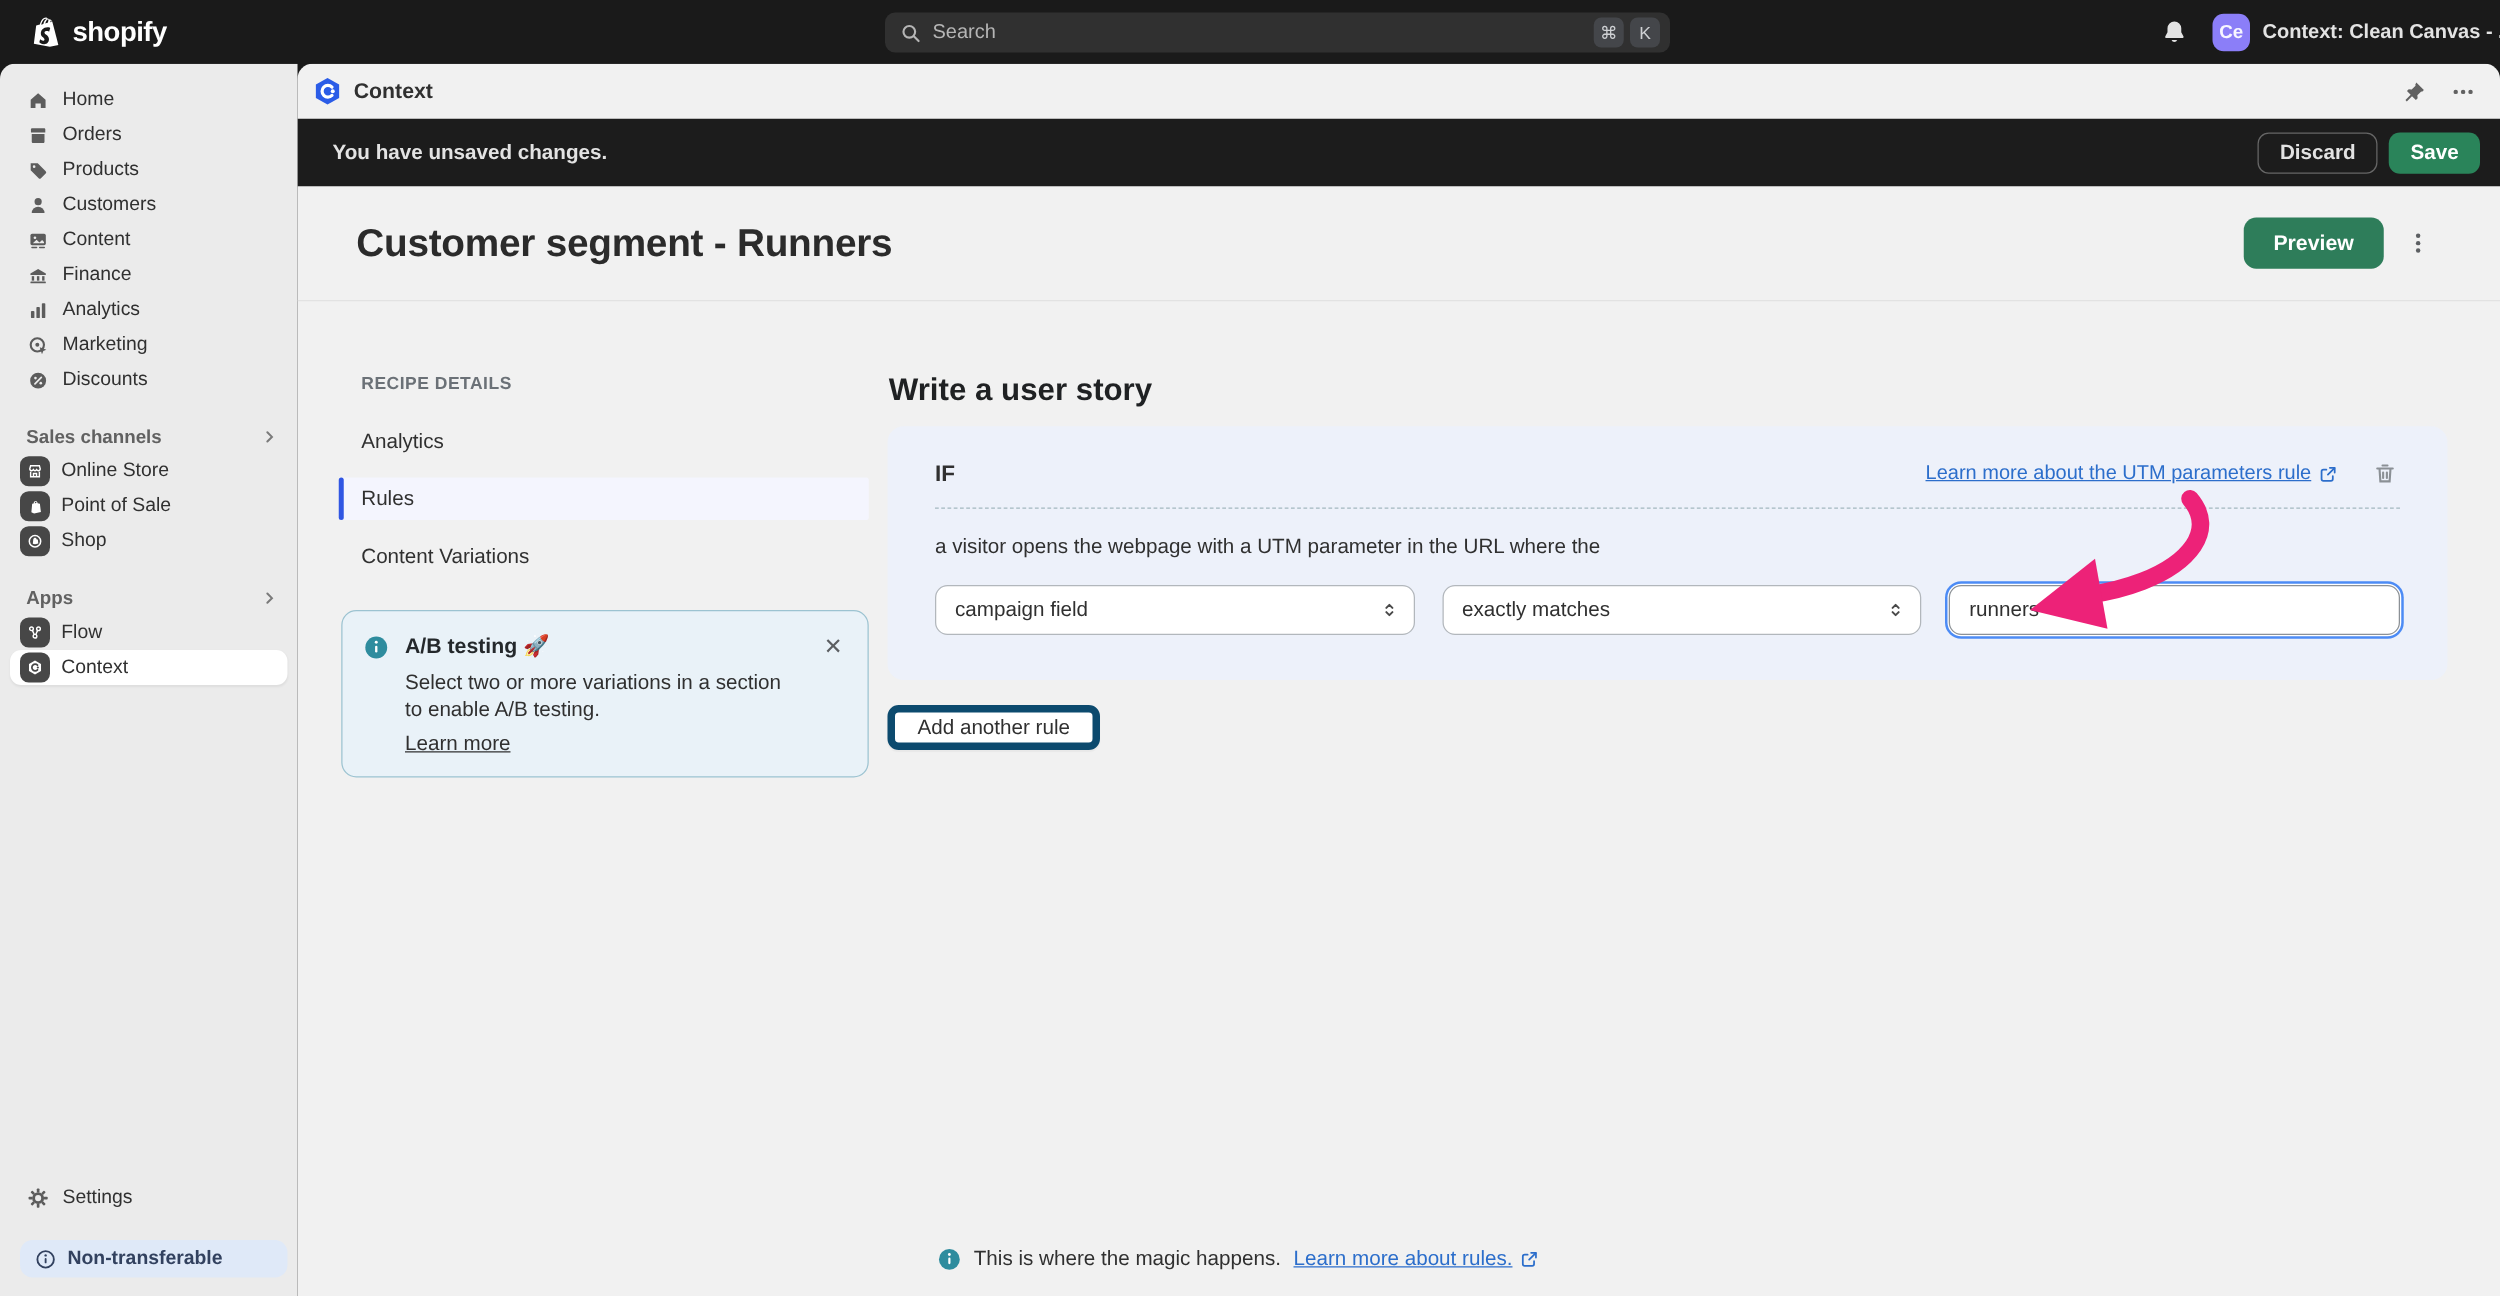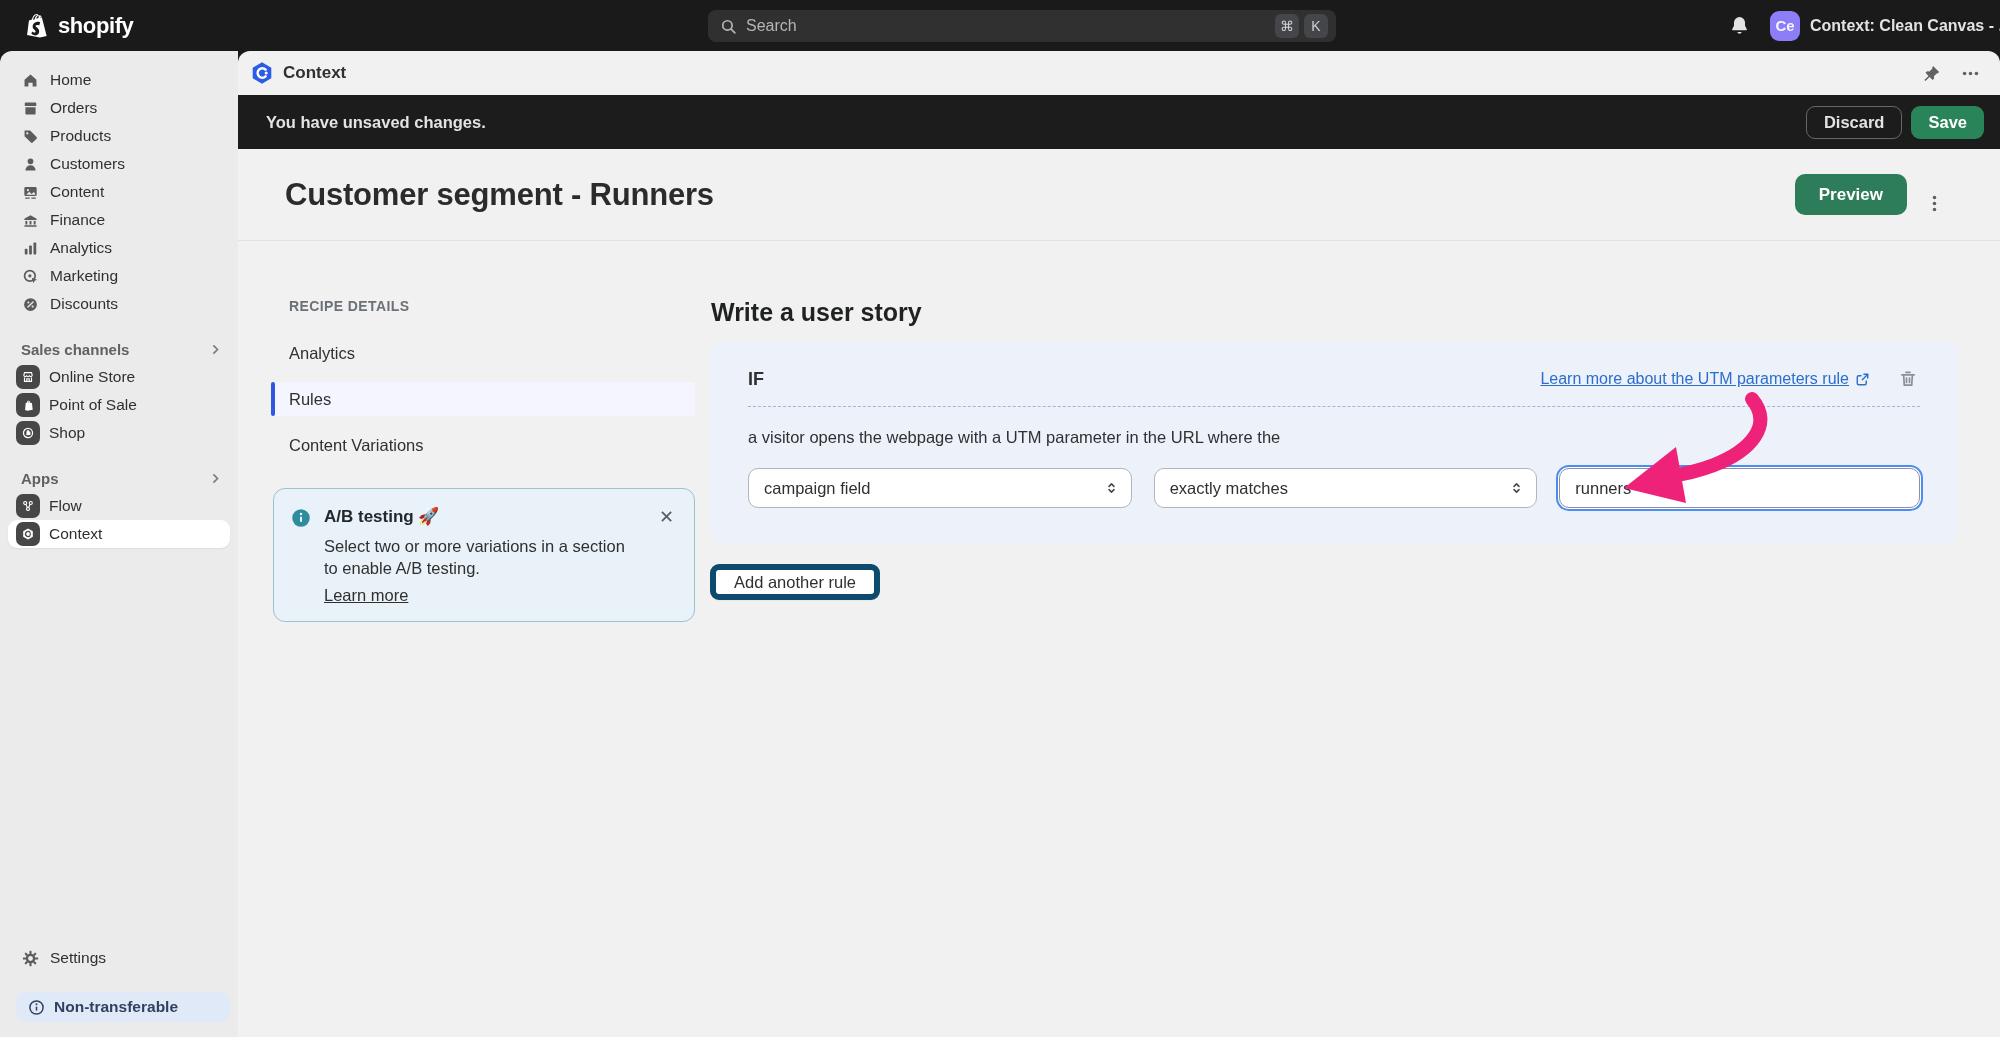--- a/index.html
+++ b/index.html
@@ -41,21 +41,21 @@
 
   .savebar { height:54px; flex:none; background:#1c1c1c; display:flex; align-items:center; padding:0 16px 0 28px; }
   .savebar-msg { color:#e3e3e3; font-size:16.5px; font-weight:600; }
   .savebar-actions { margin-left:auto; display:flex; gap:9px; }
   .btn { font-family:inherit; font-size:16.5px; font-weight:600; border-radius:9px; cursor:pointer; padding:0 17px; height:33px; }
   .btn-discard { background:transparent; color:#e3e3e3; border:1px solid #666; }
   .btn-save { background:#2a845a; color:#fff; border:none; }
 
   .page-head { height:92px; flex:none; display:flex; align-items:center; padding:0 54px 0 47px; border-bottom:1px solid #e2e2e2; }
   .page-title { font-size:31px; font-weight:700; color:#2b2b2b; letter-spacing:-0.2px; }
-  .page-head-actions { margin-left:auto; display:flex; align-items:flex-end; gap:16px; }
+  .page-head-actions { margin-left:auto; display:flex; align-items:center; gap:16px; }
   .btn-preview { background:#2e7d5a; color:#fff; border:none; height:41px; padding:0 24px; font-size:17px; border-radius:10px; }
 
   .page-body { flex:1; display:flex; padding:57px 42px 12px 35px; gap:15px; min-height:0; }
   .left-col { width:422px; flex:none; }
   .recipe-header { font-size:14px; font-weight:700; letter-spacing:.4px; color:#6b7177; padding-left:16px; margin-bottom:22px; }
   .recipe-item { position:relative; height:34px; display:flex; align-items:center; padding-left:16px; font-size:16.5px; color:#303030; border-radius:2px; cursor:pointer; margin-bottom:12px; }
   .recipe-item.active { background:#f4f5fe; }
   .recipe-item .rail { display:none; }
   .recipe-item.active .rail { display:block; position:absolute; left:-2px; top:0; bottom:0; width:4px; background:#3056e3; border-radius:2px; }
 
@@ -420,18 +420,34 @@
             </div>
 
             <svg class="arrow-annotation" viewBox="0 0 180 118">
               <path d="M150 8 C172 34 148 60 112 74 C99 79 84 83 68 85" fill="none" stroke="#ed2278" stroke-width="14" stroke-linecap="round"></path>
               <polygon points="22,97 74,56 84,112" fill="#ed2278"></polygon>
             </svg>
           </div>
 
           <button class="add-rule-btn">Add another rule</button>
 
+          <div class="footer-note">
+            <svg width="19" height="19" viewBox="0 0 16 16">
+                <circle cx="8" cy="8" r="7" fill="#2e8c9e"></circle>
+                <rect x="7.25" y="6.8" width="1.5" height="4.4" rx=".75" fill="#fff"></rect>
+                <circle cx="8" cy="4.7" r=".95" fill="#fff"></circle>
+              </svg>
+            <span>This is where the magic happens.</span>
+            <a class="note-link">
+              <span>Learn more about rules.</span>
+              <svg width="15" height="15" viewBox="0 0 16 16" fill="none" stroke="#2c6ecb" stroke-width="1.5" stroke-linecap="round" stroke-linejoin="round">
+                  <path d="M6.5 4H4a1.6 1.6 0 0 0-1.6 1.6V12A1.6 1.6 0 0 0 4 13.6h6.4A1.6 1.6 0 0 0 12 12V9.5"></path>
+                  <path d="M9.5 2.4h4.1v4.1"></path>
+                  <path d="M13.4 2.6 7.8 8.2"></path>
+                </svg>
+            </a>
+          </div>
         </div>
 
       </div>
     </main>
   </div>
 </div>
 
 </body></html>

